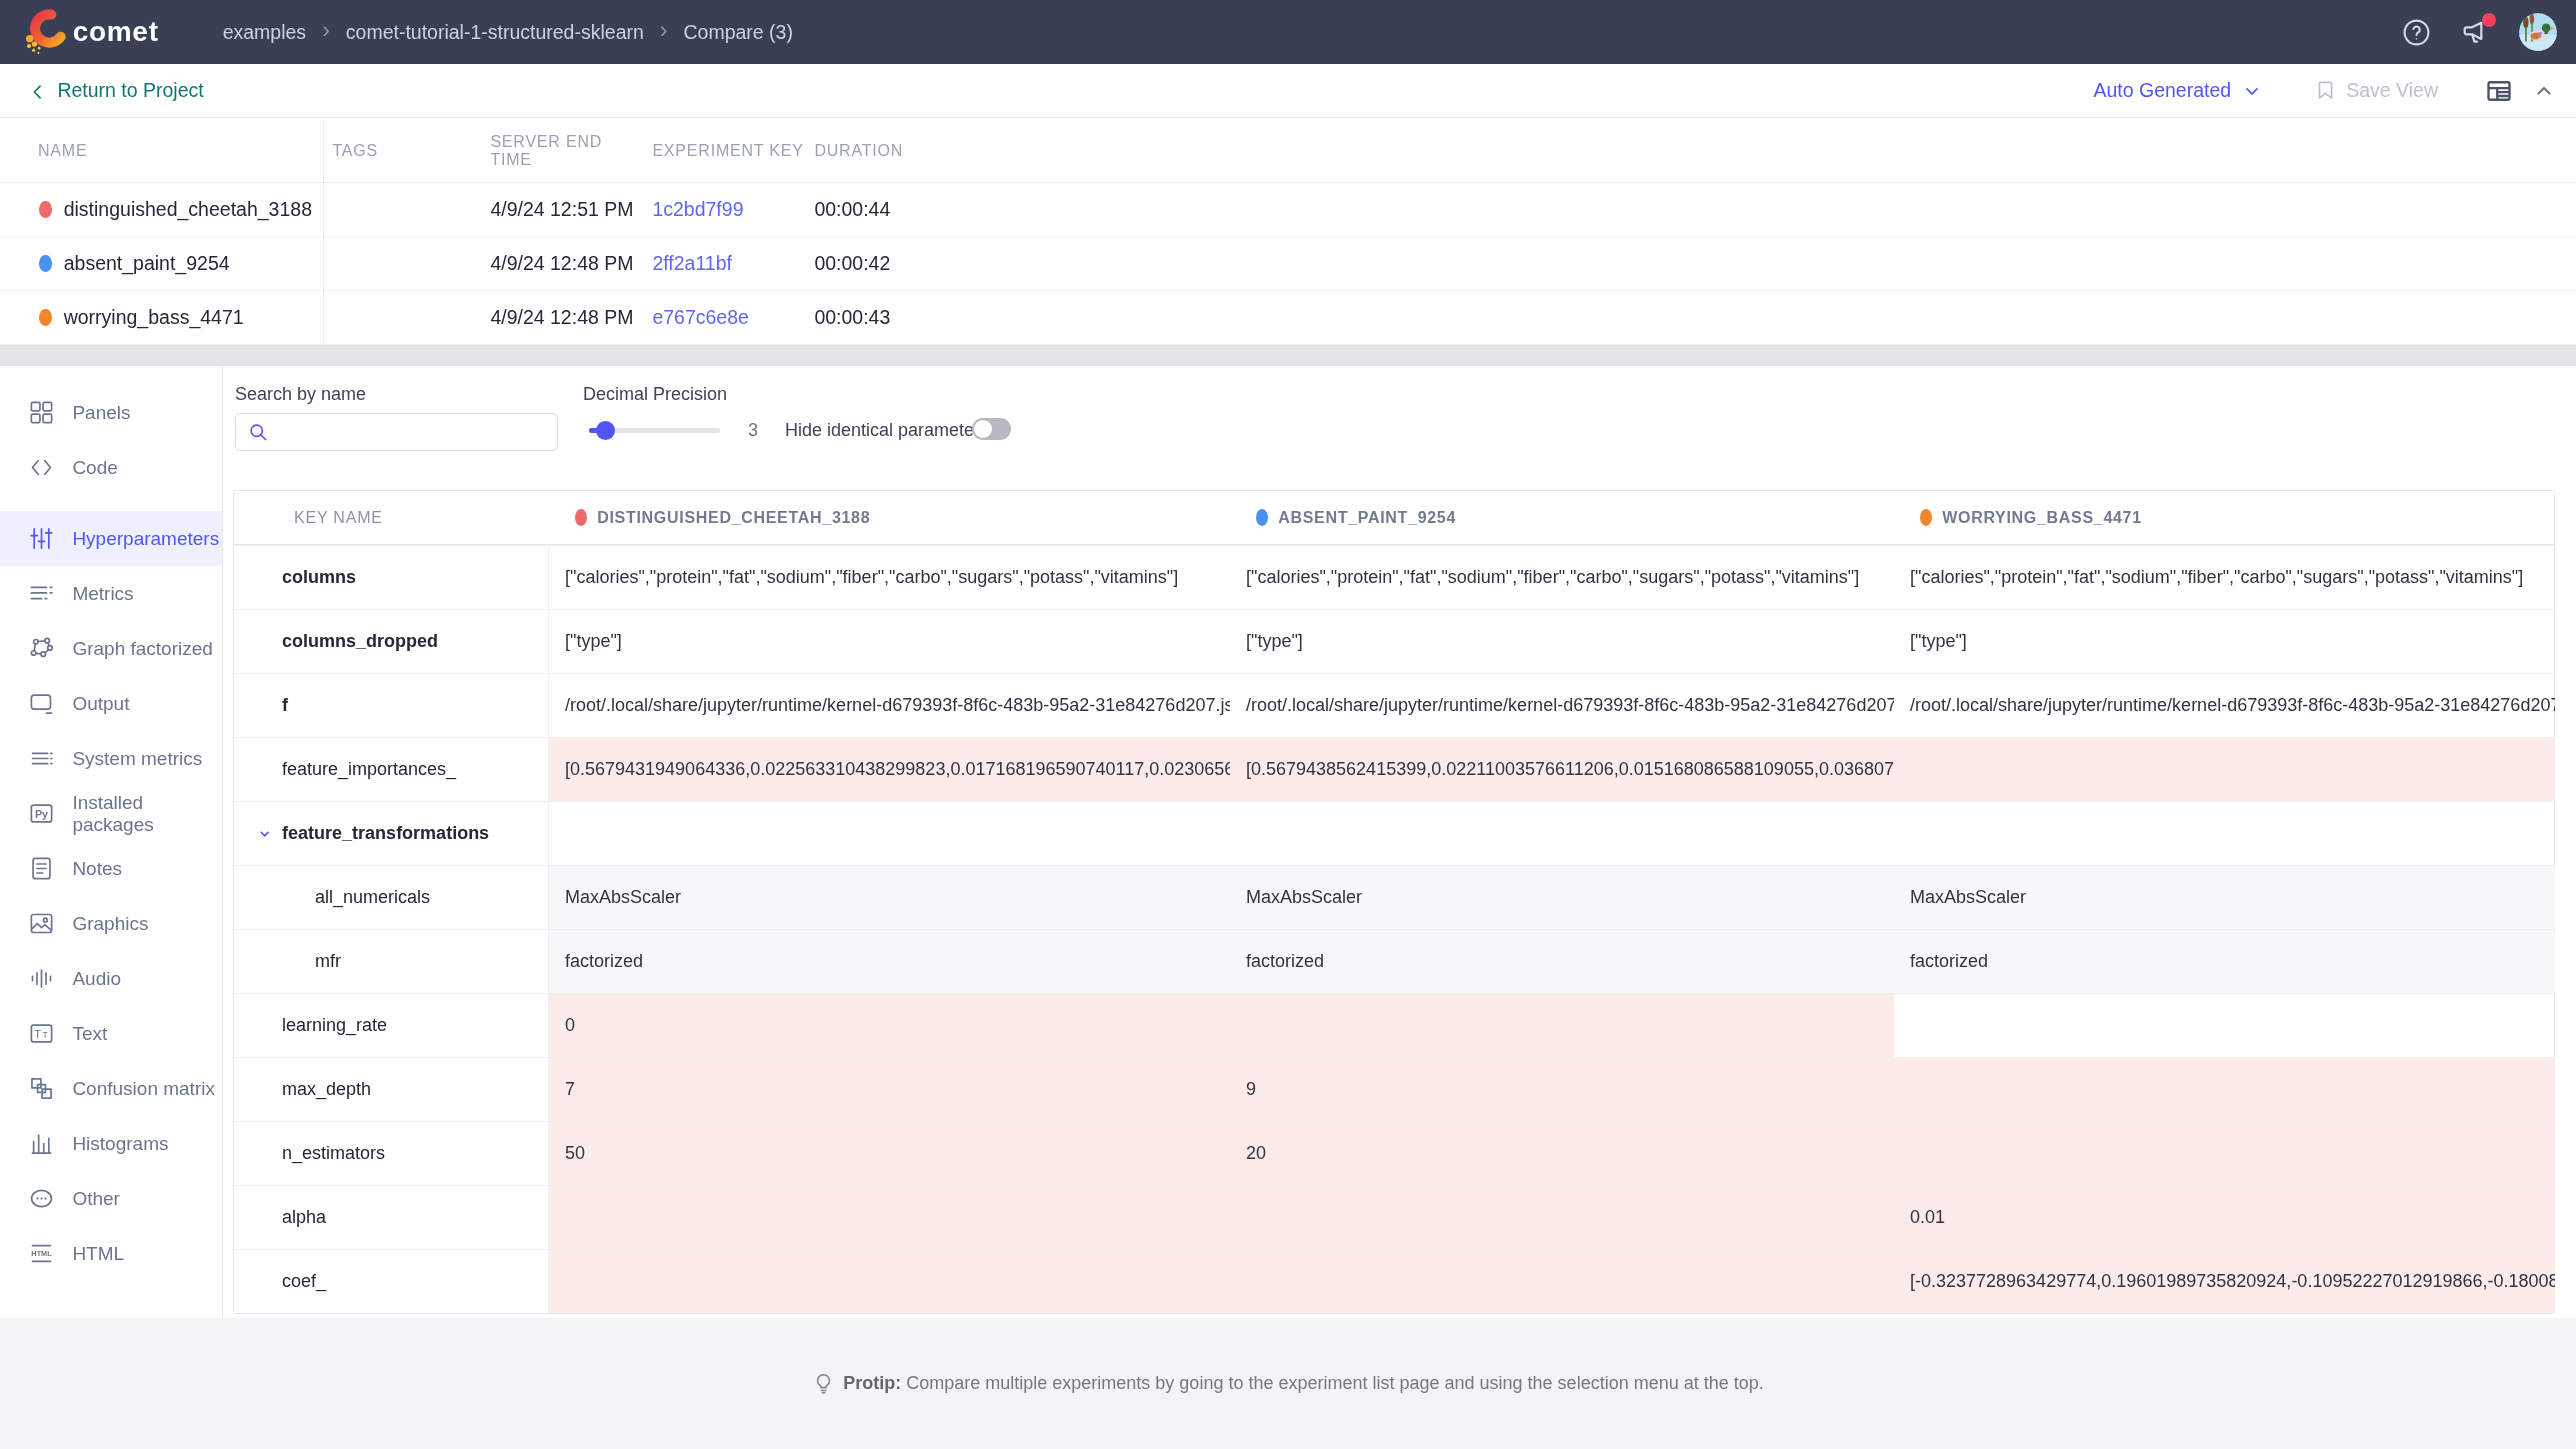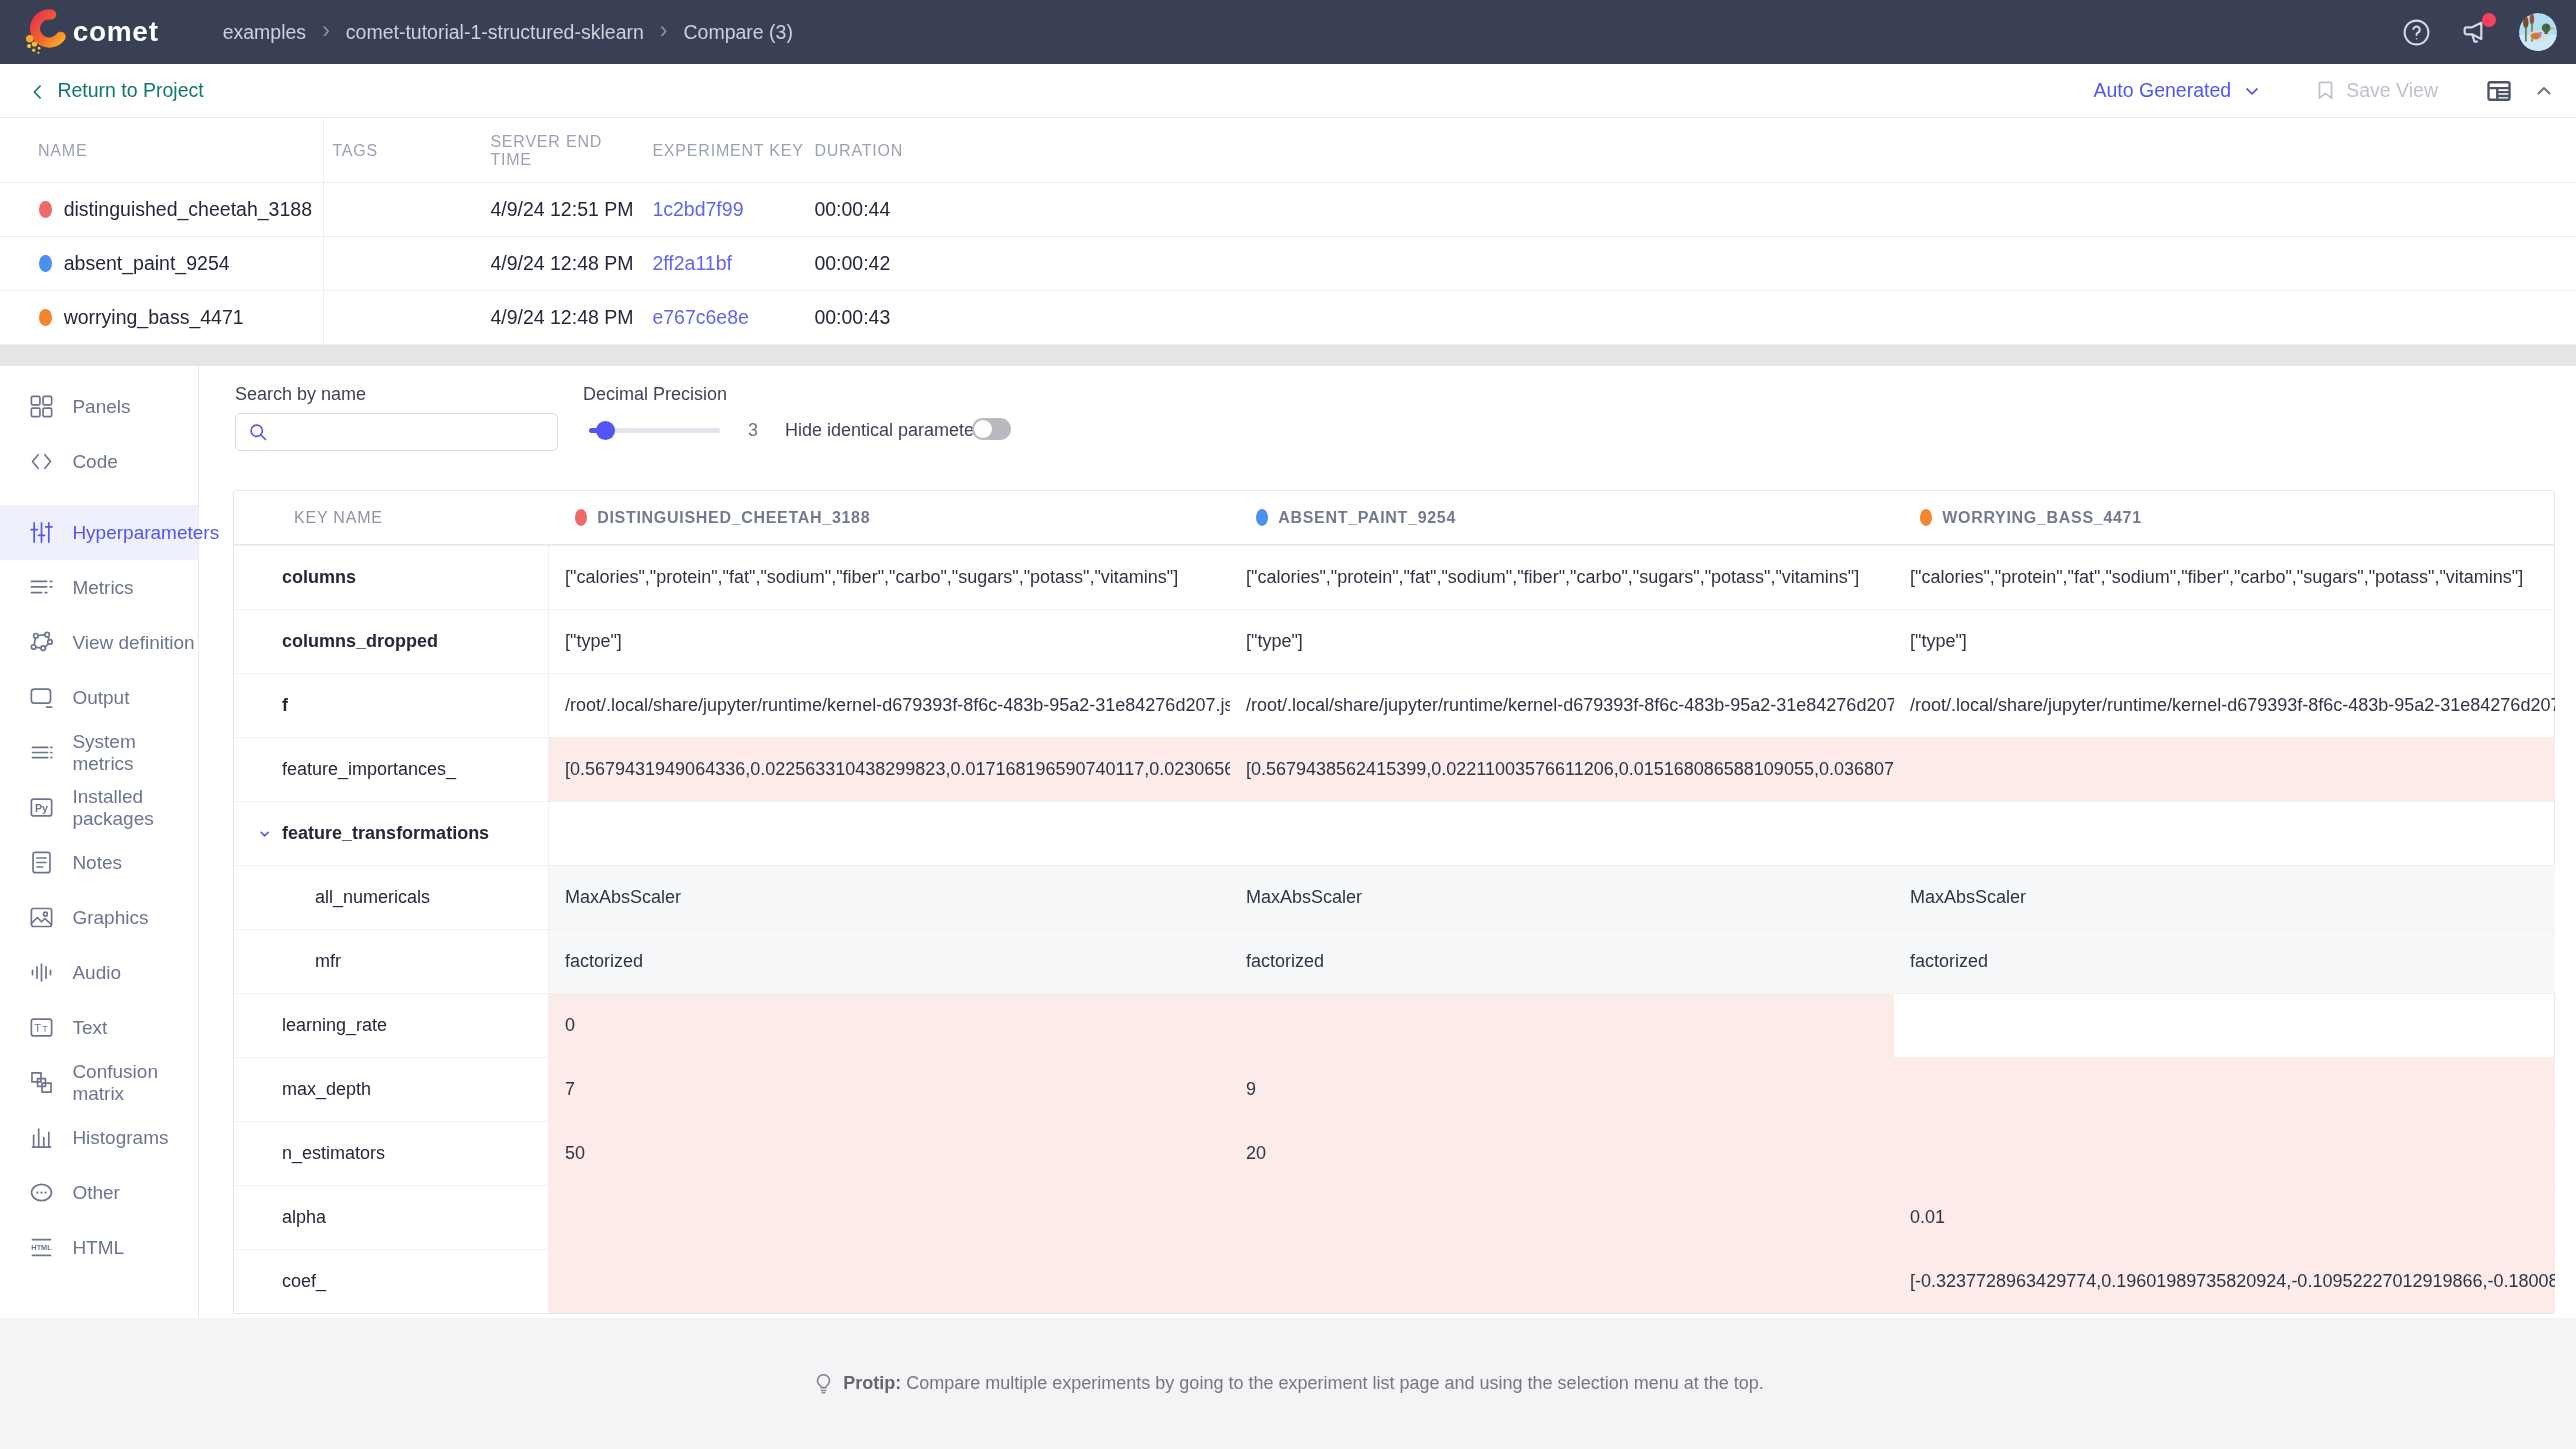--- a/index.html
+++ b/index.html
@@ -45,21 +45,21 @@
   .exp-row { height:54px; border-bottom:0.7px solid #f1f1f4; }
   .exp-row > div { display:flex; align-items:center; padding-left:9.4px; font-size:19.5px; color:#23283a; }
   .exp-name { padding-left:39px !important; gap:12px; cursor:pointer; }
   .edot { width:12.7px; height:17.4px; border-radius:50%; flex:none; }
   .exp-key { color:#5f66f0; cursor:pointer; }
 
   .band { position:absolute; top:345px; left:0; right:0; height:21px; background:#e5e5e8; }
 
   
   .main { position:absolute; top:366px; left:0; right:0; height:953px; background:#fff; }
-  .sidebar { position:absolute; left:0; top:0; bottom:0; width:199px; border-right:0.7px solid #e9eaef; background:#fff; padding-top:13px; }
+  .sidebar { position:absolute; left:0; top:0; bottom:0; width:223px; border-right:0.7px solid #e9eaef; background:#fff; padding-top:19px; }
   .s-item { height:55px; display:flex; align-items:center; padding-left:28px; gap:17.4px; color:#6b7590; font-size:19px; cursor:pointer; }
   .s-item.active { background:#eef0fd; color:#5155f5;margin-top:16px; }
   .s-icon { width:27px; height:27px; flex:none; }
 
   .content { position:absolute; left:199px; top:0; right:0; bottom:0; }
   .ctl-label { position:absolute; font-size:18px; color:#3e4357; }
   .search-box { position:absolute; left:36px; top:47px; width:323px; height:38px; border:0.7px solid #d8d9e4; border-radius:5.4px; display:flex; align-items:center; padding-left:12px; gap:9.4px; }
   .search-box svg { width:20px; height:20px; flex:none; }
   .search-box input { border:none; outline:none; font-size:18px; flex:1; font-family:inherit; color:#23283a; background:transparent; width:100%; }
   .slider { position:absolute; left:390px; top:62px; width:131px; height:4.7px; background:#e3e4ec; border-radius:2.7px; cursor:pointer; }
@@ -276,21 +276,21 @@
         </div>
         <div class="s-item">
           <svg class="s-icon" viewBox="0 0 24 24" fill="none" stroke="currentColor" stroke-width="1.5" stroke-linecap="round" stroke-linejoin="round">
             <circle cx="7" cy="6" r="2"></circle>
             <circle cx="17" cy="5" r="2"></circle>
             <circle cx="5" cy="16" r="2"></circle>
             <circle cx="13.5" cy="17" r="2"></circle>
             <circle cx="19.5" cy="11.5" r="2"></circle>
             <path d="M9 5.8l6-.6M6.5 8l-1 6M7 16.4l4.5.4M15.3 15.8l2.8-2.7M17.7 6.9l1.2 2.7"></path>
           </svg>
-          <span>View definition</span>
+          <span>Graph factorized</span>
         </div>
         <div class="s-item">
           <svg class="s-icon" viewBox="0 0 24 24" fill="none" stroke="currentColor" stroke-width="1.5" stroke-linecap="round" stroke-linejoin="round">
             <rect x="3" y="4.5" width="17" height="12.5" rx="2.5"></rect>
             <path d="M16.5 20.5h4.5"></path>
           </svg>
           <span>Output</span>
         </div>
         <div class="s-item">
           <svg class="s-icon" viewBox="0 0 24 24" fill="none" stroke="currentColor" stroke-width="1.5" stroke-linecap="round" stroke-linejoin="round">

